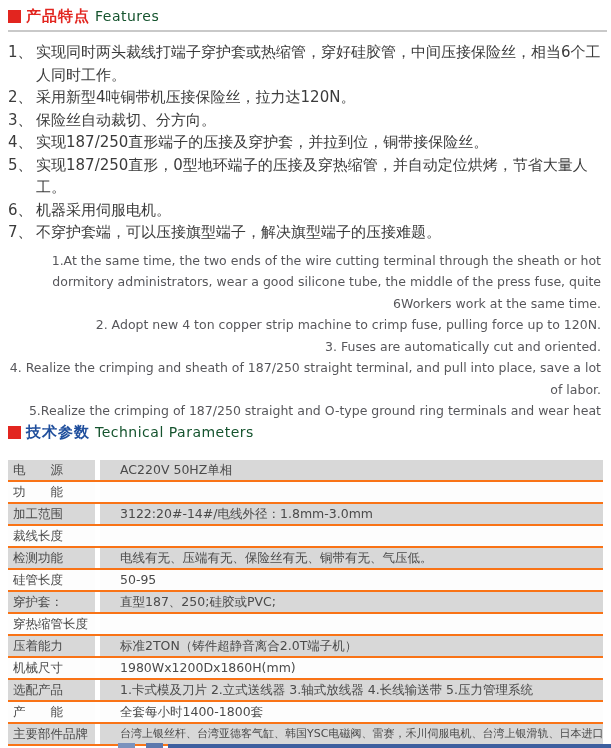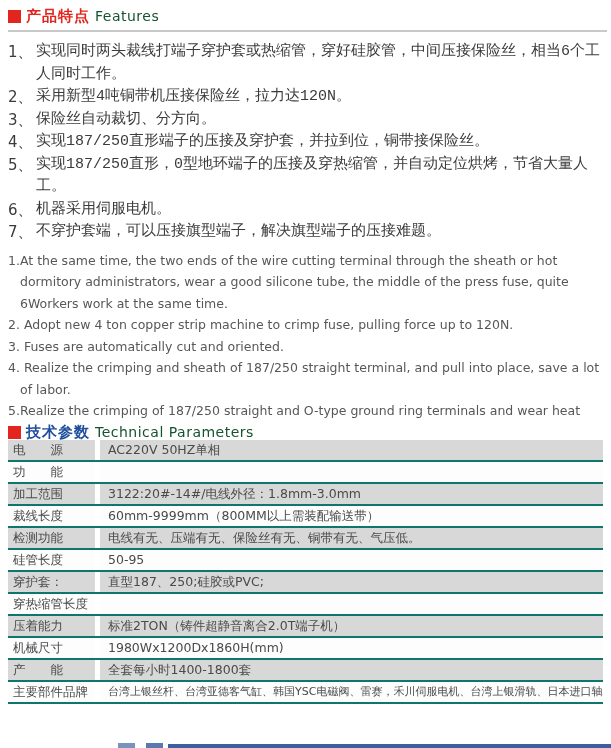--- a/index.html
+++ b/index.html
@@ -18,34 +18,34 @@
   .params .title-zh{color:#1f4e9c;}
   .title-en{font-size:14px;color:#14532d;letter-spacing:.5px;}
   .hr{height:2px;background:#c9c9c9;margin:3px 4px 0 8px;}
 
   
   .features{height:418px;overflow:hidden;}
 
   .zh-list{margin:9px 8px 0 8px;color:#3b3b3b;font-size:15px;line-height:22.5px;}
   .zh-item{display:flex;}
   .zh-item .num{flex:0 0 28px;}
-  .zh-item .txt{flex:1;font-family:Liberation Mono, monospace;}
+  .zh-item .txt{flex:1;}
 
   .en-list{margin:6px 10px 0 8px;color:#57575b;font-size:12.5px;line-height:21.5px;}
-  .en-item{padding-left:12px;text-indent:-12px;}
+  .en-item{padding-left:12px;text-indent:-12px;text-align:right;}
 
   
-  .params .sec-header{padding:6px 0 0 8px;}
+  .params .sec-header{padding:6px 0 20px 8px;}
   .param-table{margin:0 8px 0 8px;}
-  .prow{display:flex;height:22px;box-sizing:border-box;border-bottom:2px solid #0f766e;}
+  .prow{display:flex;height:22px;box-sizing:border-box;border-bottom:2px solid #f97316;}
   .prow:nth-child(odd){background:#d8d8d8;}
   .prow:nth-child(even){background:#fdfdfd;}
   .plabel{flex:0 0 87px;box-sizing:border-box;padding-left:5px;font-size:12.5px;color:#4a4a4a;line-height:20px;white-space:nowrap;overflow:hidden;}
   .pgap{flex:0 0 5px;background:#ffffff;}
-  .pvalue{flex:1;box-sizing:border-box;padding-left:8px;font-size:12.5px;color:#4a4a4a;line-height:20px;white-space:nowrap;overflow:hidden;}
+  .pvalue{flex:1;box-sizing:border-box;padding-left:20px;font-size:12.5px;color:#4a4a4a;line-height:20px;white-space:nowrap;overflow:hidden;}
   .prow:last-child .pvalue{font-size:11px;}
 
   
   .bottom-decor{position:absolute;left:0;bottom:0;width:100%;height:6px;}
   .bsq{position:absolute;bottom:0;width:17px;height:5px;}
   .bsq1{left:118px;background:#7b92bd;}
   .bsq2{left:146px;background:#5c78ad;}
   .bbar{position:absolute;left:168px;right:0;bottom:0;height:4px;background:#3d5f9f;}
 </style>
 </head>
@@ -117,21 +117,20 @@
           <div class="pgap"></div>
         </div>
         <div class="prow">
           <div class="plabel">加工范围</div>
           <div class="pgap"></div>
           <div class="pvalue">3122:20#-14#/电线外径：1.8mm-3.0mm</div>
         </div>
         <div class="prow">
           <div class="plabel">裁线长度</div>
           <div class="pgap"></div>
-          <div class="pvalue">60mm-9999mm（800MM以上需装配输送带）</div>
         </div>
         <div class="prow">
           <div class="plabel">检测功能</div>
           <div class="pgap"></div>
           <div class="pvalue">电线有无、压端有无、保险丝有无、铜带有无、气压低。</div>
         </div>
         <div class="prow">
           <div class="plabel">硅管长度</div>
           <div class="pgap"></div>
           <div class="pvalue">50-95</div>
@@ -149,20 +148,25 @@
           <div class="plabel">压着能力</div>
           <div class="pgap"></div>
           <div class="pvalue">标准2TON（铸件超静音离合2.0T端子机）</div>
         </div>
         <div class="prow">
           <div class="plabel">机械尺寸</div>
           <div class="pgap"></div>
           <div class="pvalue">1980Wx1200Dx1860H(mm)</div>
         </div>
         <div class="prow">
+          <div class="plabel">选配产品</div>
+          <div class="pgap"></div>
+          <div class="pvalue">1.卡式模及刀片 2.立式送线器 3.轴式放线器 4.长线输送带 5.压力管理系统</div>
+        </div>
+        <div class="prow">
           <div class="plabel">产　　能</div>
           <div class="pgap"></div>
           <div class="pvalue">全套每小时1400-1800套</div>
         </div>
         <div class="prow">
           <div class="plabel">主要部件品牌</div>
           <div class="pgap"></div>
           <div class="pvalue">台湾上银丝杆、台湾亚德客气缸、韩国YSC电磁阀、雷赛，禾川伺服电机、台湾上银滑轨、日本进口轴承。</div>
         </div>
       </div>

